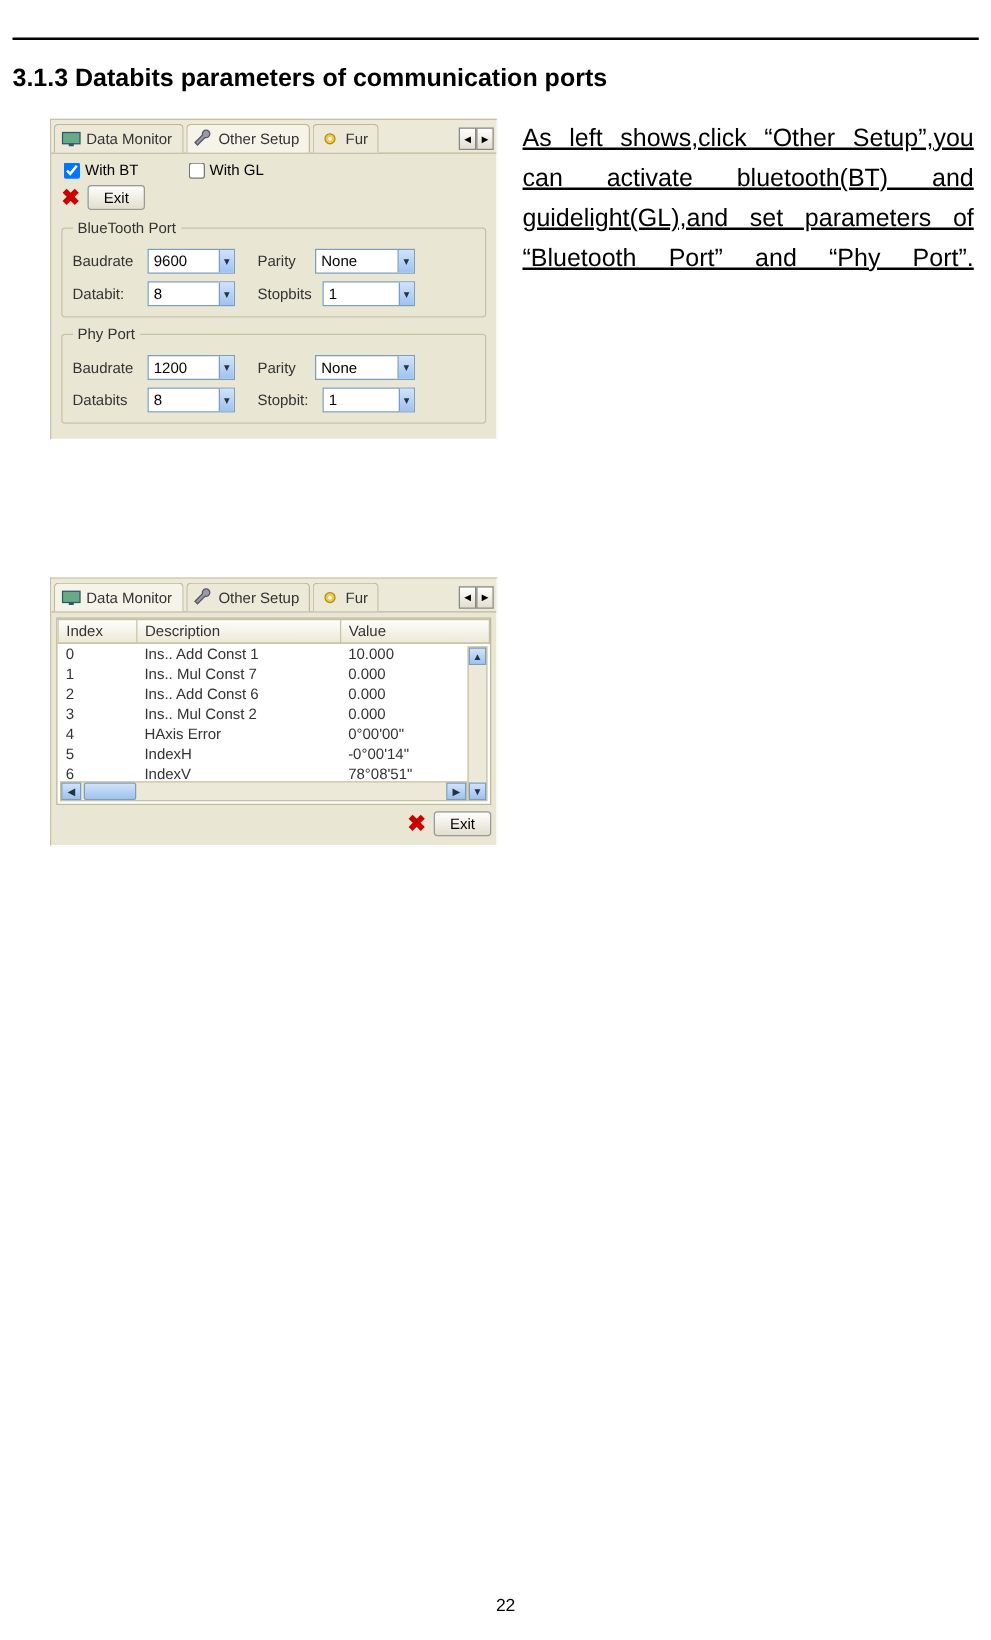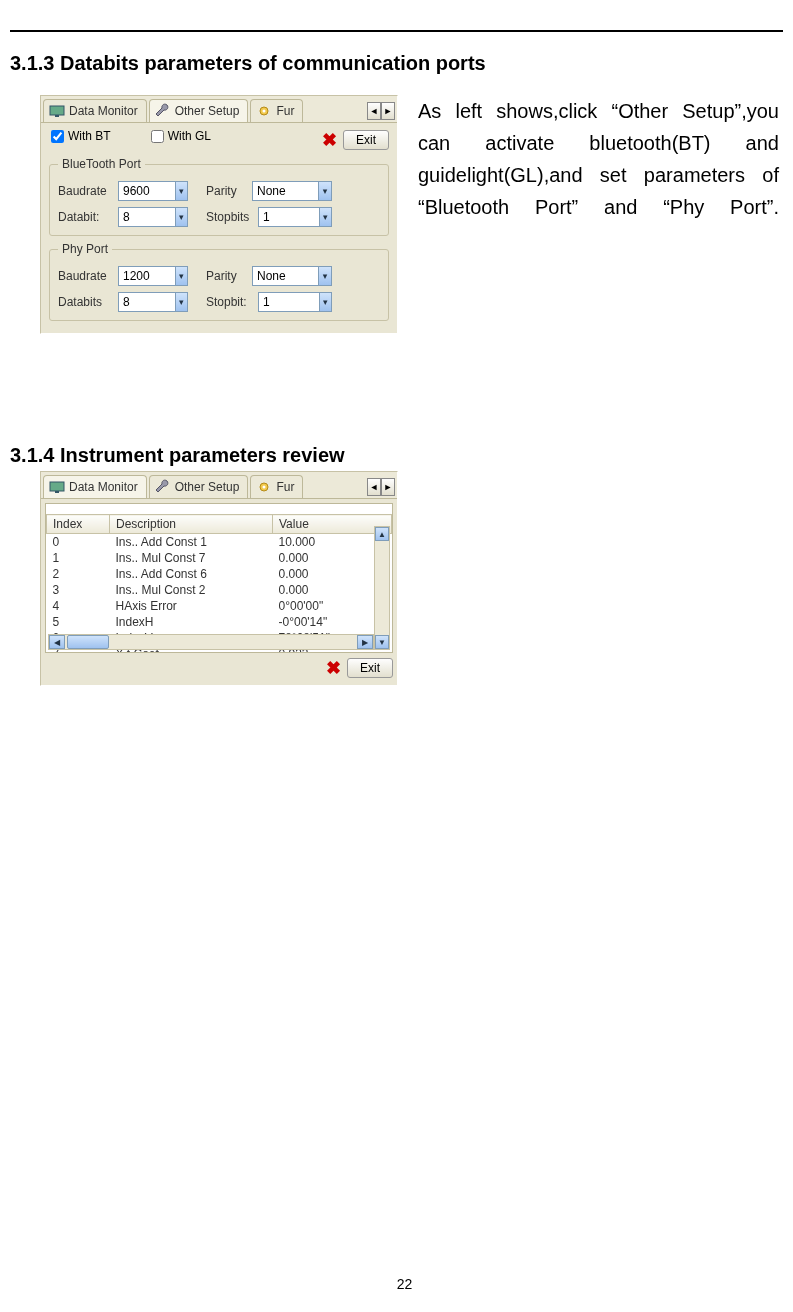--- a/index.html
+++ b/index.html
@@ -167,39 +167,39 @@
     cursor:pointer;
   }
   .para {
     font-size: 20px;
     line-height: 32px;
     text-align: justify;
     text-align-last: justify;
     flex: 1;
     margin: 0;
     padding-right: 4px;
+    text-decoration: underline;
   }
   .section2 {
     margin-top: 110px;
   }
   .subtext {
     font-size: 19px;
     margin: 4px 0 14px 20px;
   }
   .panel2 {
     margin-left: 30px;
     width: 358px;
   }
   .data-table {
     width:100%;
     border-collapse: collapse;
     background:#fff;
     font-size:12px;
     color:#333;
-    margin-top:10px;
   }
   .data-table th {
     text-align:left;
     font-weight:normal;
     background: linear-gradient(#fdfdfb,#ece9d8);
     border:1px solid #c7c2a6;
     padding:2px 6px;
     color:#333;
   }
   .data-table td {
@@ -315,21 +315,21 @@
           </span>
           <span>Fur</span>
         </div>
         <div class="spin-btns">
           <button>◄</button>
           <button>►</button>
         </div>
       </div>
 
       <div class="panel-body">
-        <div style="display:flex;align-items:flex-start;">
+        <div style="display:flex;align-items:flex-start;flex-direction:column;">
           <div style="flex:1;">
             <div class="check-row">
               <label class="chk">
                 <input type="checkbox" checked="" style="">
                 <span>With BT</span>
               </label>
               <label class="chk">
                 <input type="checkbox" style="">
                 <span>With GL</span>
               </label>
@@ -396,21 +396,20 @@
             </div>
           </div>
         </fieldset>
       </div>
     </div>
 
     <p class="para">As left shows,click “Other Setup”,you can activate bluetooth(BT) and guidelight(GL),and set parameters of “Bluetooth Port” and “Phy Port”.</p>
   </div>
 
   <div class="section2">
-    <h3 class="section-heading" style="margin-bottom:4px;">3.1.4 Instrument parameters review</h3>
 
     <div class="panel panel2">
       <div class="tabbar">
         <div class="tab">
           <span class="tab-icon">
             <svg class="icon-svg" width="16" height="16">
                 <rect x="1" y="3" width="14" height="9" fill="#6a8" stroke="#356"></rect>
                 <rect x="6" y="12" width="4" height="2" fill="#356"></rect>
               </svg>
           </span>

